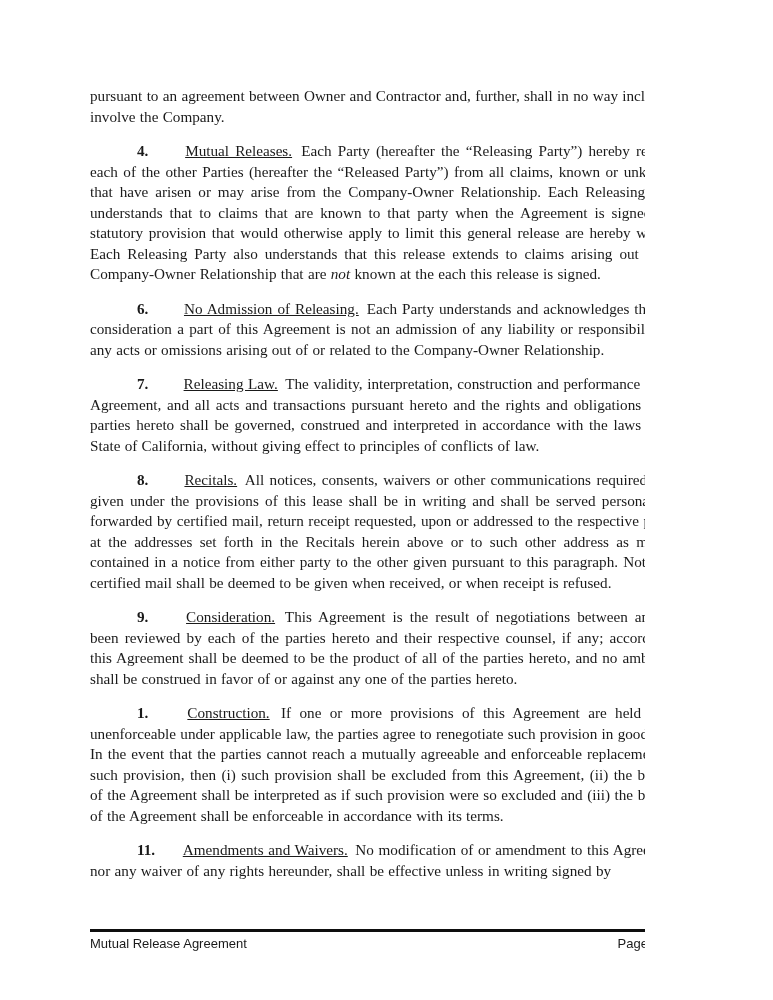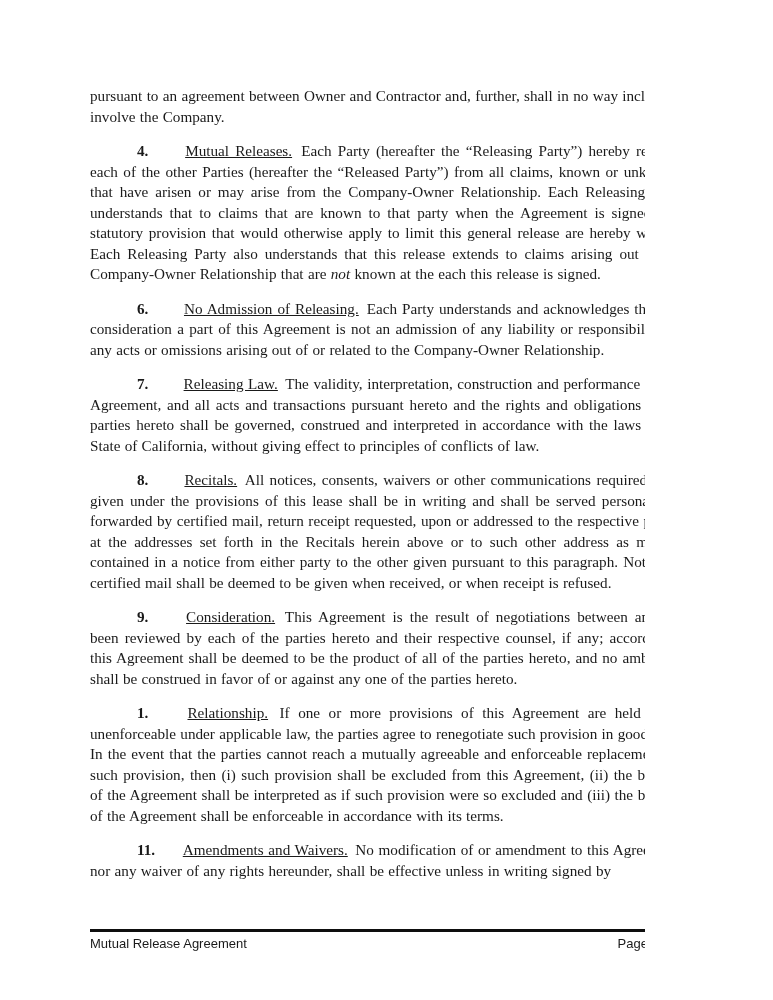--- a/index.html
+++ b/index.html
@@ -91,21 +91,21 @@
     </p>
 
     <p class="section">
       <span class="num">9.</span>
       <span class="heading">Consideration.</span>
       <span>This Agreement is the result of negotiations between and has been reviewed by each of the parties hereto and their respective counsel, if any; accordingly, this Agreement shall be deemed to be the product of all of the parties hereto, and no ambiguity shall be construed in favor of or against any one of the parties hereto.</span>
     </p>
 
     <p class="section">
       <span class="num">1.</span>
-      <span class="heading">Relationship.</span>
+      <span class="heading">Construction.</span>
       <span>If one or more provisions of this Agreement are held to be unenforceable under applicable law, the parties agree to renegotiate such provision in good faith. In the event that the parties cannot reach a mutually agreeable and enforceable replacement for such provision, then (i) such provision shall be excluded from this Agreement, (ii) the balance of the Agreement shall be interpreted as if such provision were so excluded and (iii) the balance of the Agreement shall be enforceable in accordance with its terms.</span>
     </p>
 
     <p class="section">
       <span class="num">11.</span>
       <span class="heading">Amendments and Waivers.</span>
       <span>No modification of or amendment to this Agreement, nor any waiver of any rights hereunder, shall be effective unless in writing signed by</span>
     </p>
 
   </div>

